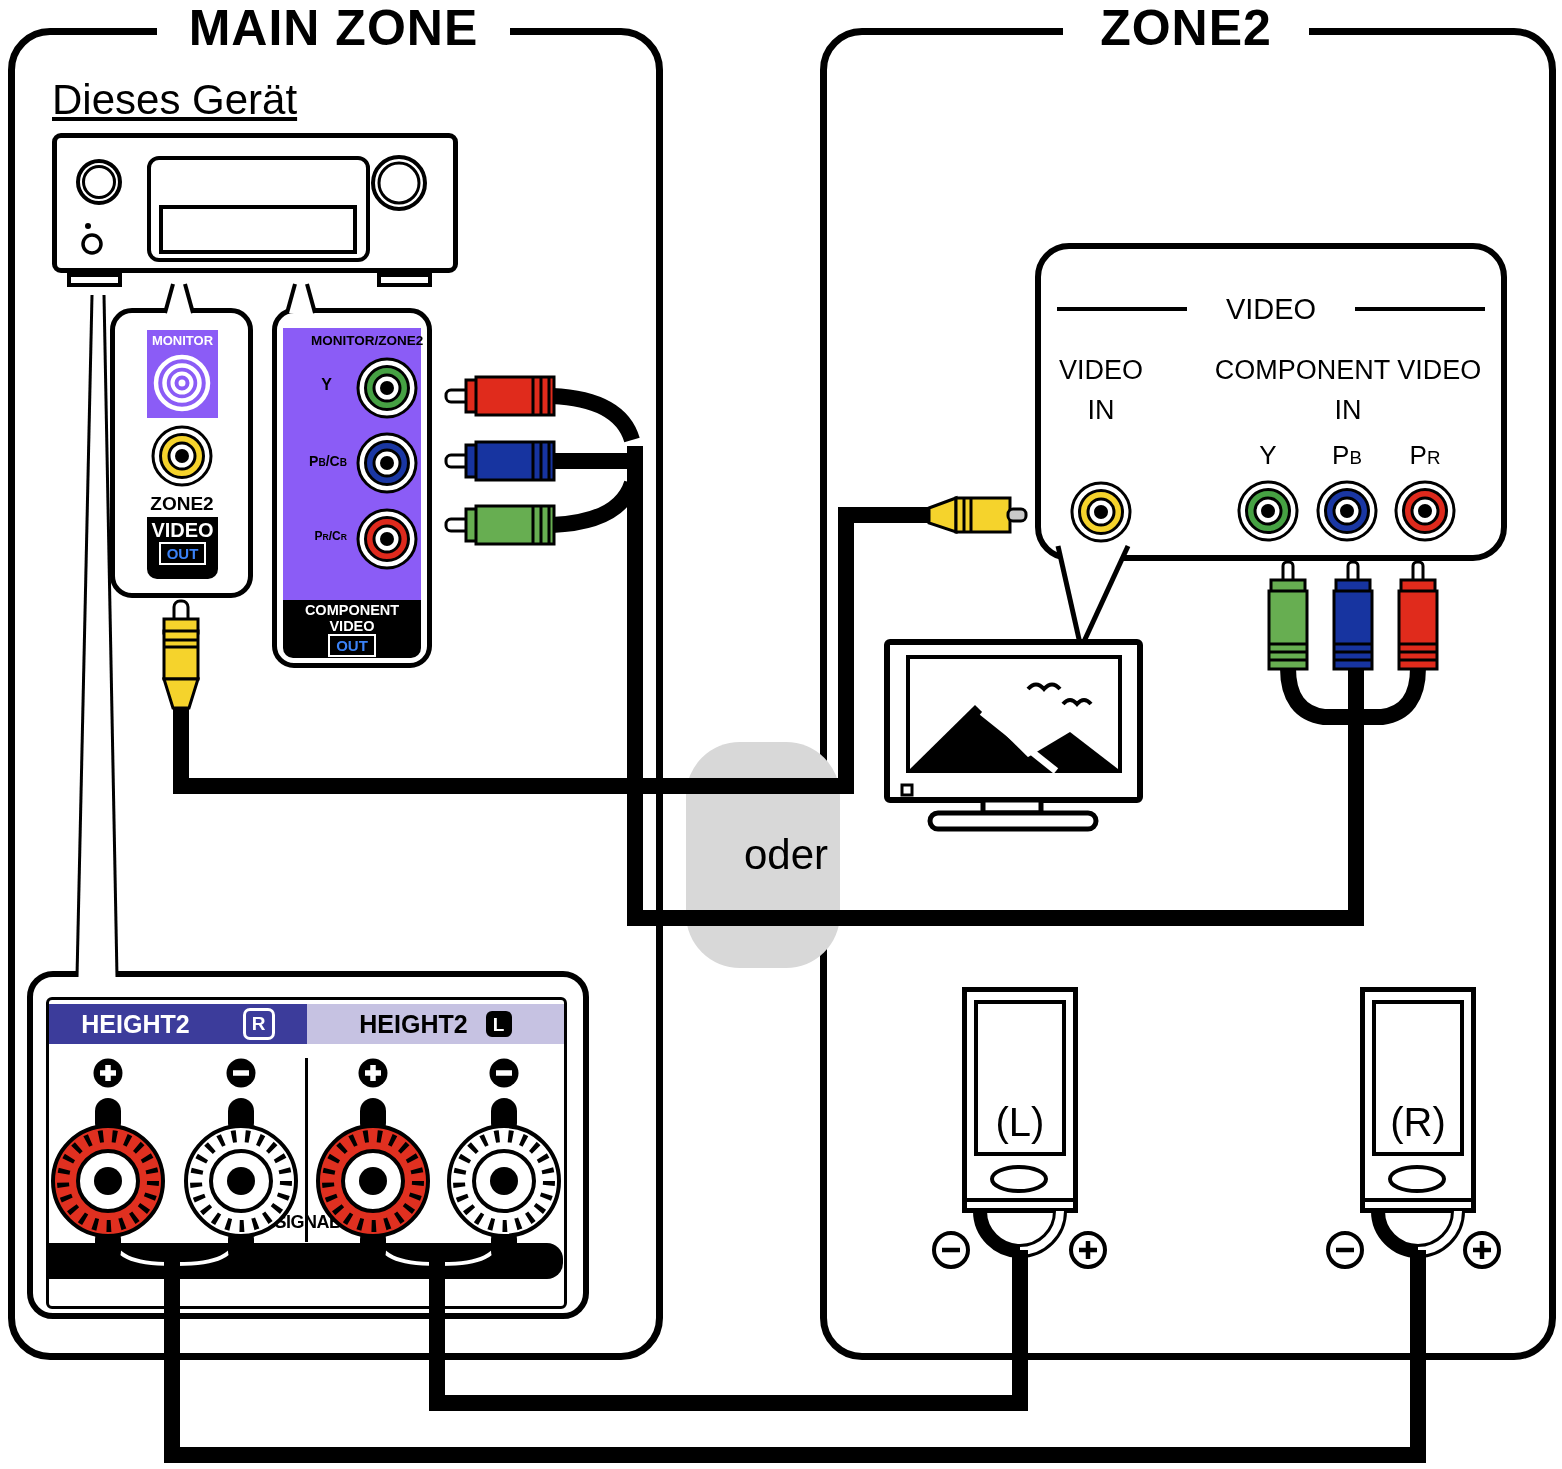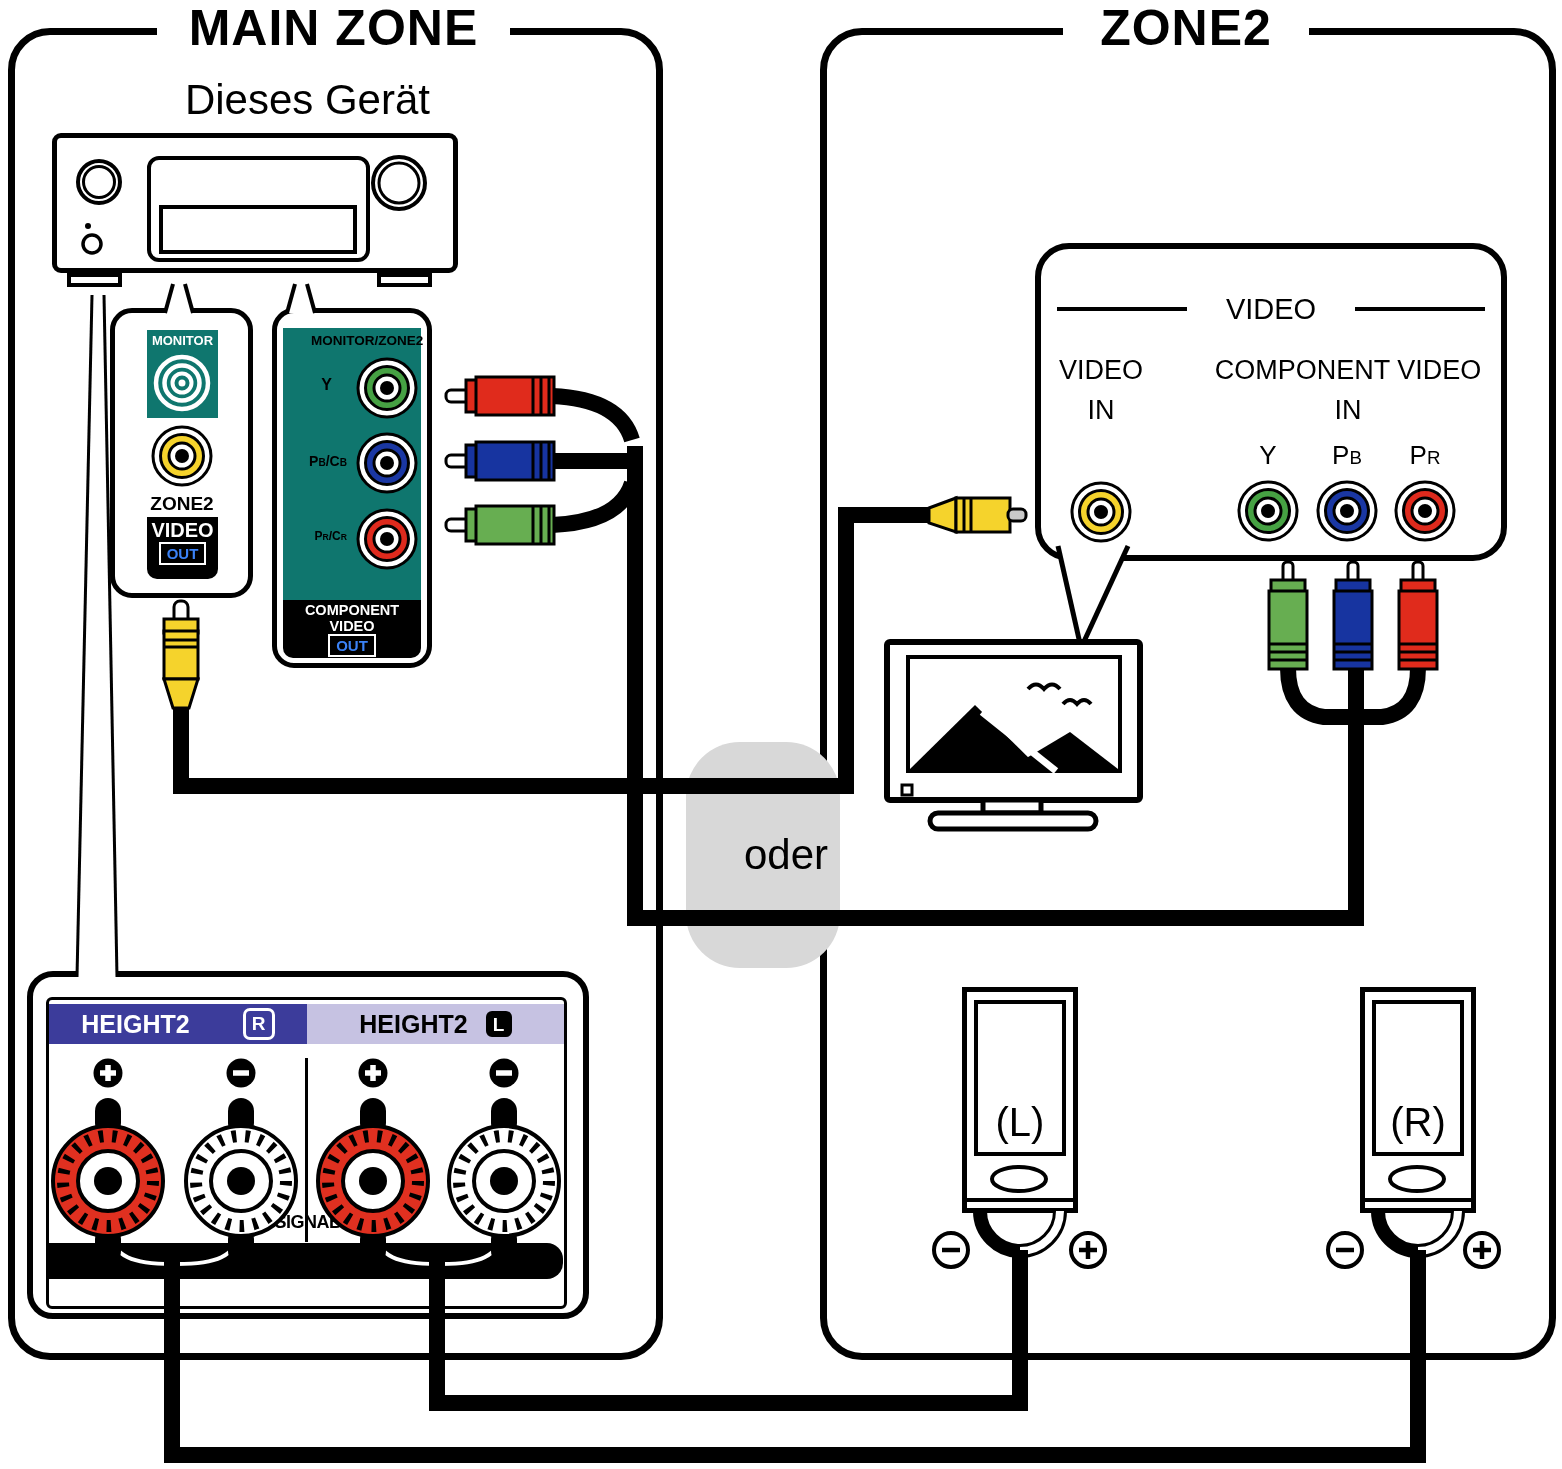--- a/index.html
+++ b/index.html
@@ -7,21 +7,21 @@
          font-family:"Liberation Sans",sans-serif;color:#000;}
   .abs{position:absolute;}
   .zone-box{position:absolute;border:7px solid #000;border-radius:42px;box-sizing:border-box;background:#fff;}
   .zone-title{position:absolute;top:2px;height:52px;line-height:52px;background:#fff;
               font-size:50px;font-weight:bold;text-align:center;letter-spacing:1px;}
   .avr{position:absolute;left:52px;top:133px;width:396px;height:130px;border:5px solid #000;border-radius:9px;background:#fff;}
   .avr-face{position:absolute;left:90px;top:18px;width:215px;height:98px;border:4px solid #000;border-radius:12px;background:#fff;}
   .avr-display{position:absolute;left:8px;top:45px;width:190px;height:41px;border:4px solid #000;background:#fff;}
   .avr-foot{position:absolute;top:273px;height:6px;border:4px solid #000;background:#fff;}
   .panel{position:absolute;border:5px solid #000;border-radius:22px;background:#fff;box-sizing:border-box;}
-  .graypad{position:absolute;background:#0f766e;}
+  .graypad{position:absolute;background:#8b5cf6;}
   .blackpad{position:absolute;background:#000;color:#fff;text-align:center;}
   .outbox{display:inline-block;border:2px solid #fff;padding:0 6px;font-weight:bold;font-size:15px;line-height:19px;color:#3b82f6;}
   .jlabel{position:absolute;font-weight:bold;text-align:right;}
   .sub{font-size:0.72em;}
   .pill{position:absolute;left:686px;top:742px;width:108px;height:226px;border-radius:54px;background:#d8d8d8;
         display:flex;align-items:center;justify-content:center;font-size:42px;padding-left:46px;}
   .spk{position:absolute;width:116px;height:226px;border:5px solid #000;background:#fff;box-sizing:border-box;}
   .spk-inner{position:absolute;left:7px;top:8px;width:92px;height:156px;border:4px solid #000;box-sizing:border-box;}
   .spk-label{position:absolute;left:0;top:108px;width:100%;text-align:center;font-size:40px;}
   .strip{position:absolute;top:1004px;height:40px;display:flex;align-items:center;justify-content:center;
@@ -39,21 +39,21 @@
 </head>
 <body>
 
 <div class="stage">
 
   <div class="zone-box" style="left:8px;top:28px;width:655px;height:1332px;"></div>
   <div class="zone-box" style="left:820px;top:28px;width:736px;height:1332px;"></div>
   <div class="zone-title" style="left:157px;width:353px;">MAIN ZONE</div>
   <div class="zone-title" style="left:1063px;width:246px;">ZONE2</div>
 
-  <div class="abs" style="left:60px;top:76px;width:370px;text-align:right;font-size:42px;">Dieses Gerät</div>
+  <div class="abs" style="left:52px;top:76px;width:370px;text-align:left;font-size:42px;text-decoration:underline;">Dieses Gerät</div>
   <div class="avr">
     <div class="avr-face">
       <div class="avr-display"></div>
     </div>
   </div>
   <div class="avr-foot" style="left:67px;width:47px;"></div>
   <div class="avr-foot" style="left:377px;width:47px;"></div>
 
   <div class="panel" style="left:110px;top:308px;width:143px;height:290px;">
     <div class="graypad" style="left:32px;top:17px;width:71px;height:88px;text-align:center;">

